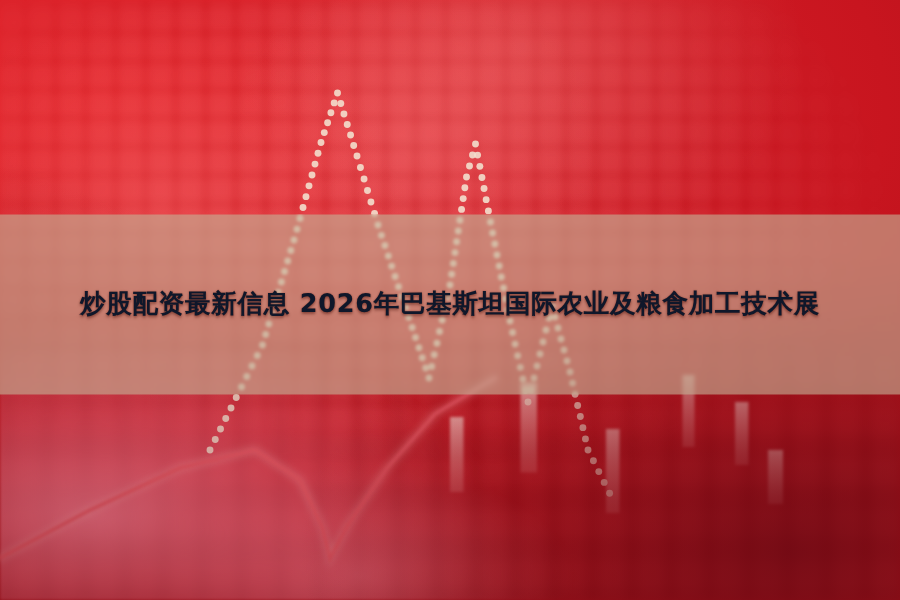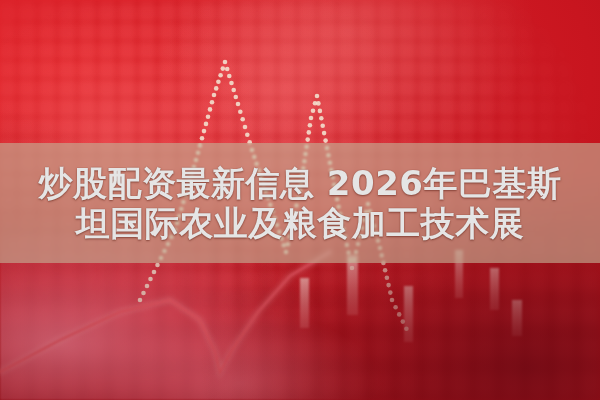--- a/index.html
+++ b/index.html
@@ -108,24 +108,24 @@
     align-items: center;
     justify-content: center;
     text-align: center;
     box-sizing: border-box;
     padding: 0 16px;
   }
 
   #title-text h1 {
     margin: 16px;
     font-family: "DejaVu Sans", "Liberation Sans", sans-serif;
-    font-size: 34px;
+    font-size: 17px;
     line-height: 40px;
     font-weight: 700;
-    color: #e5e5e5;
+    color: #0f172a;
     letter-spacing: 0.5px;
     text-shadow:
       0 1px 2px rgba(90,30,20,0.55),
       0 0 1px rgba(120,50,35,0.65);
   }
 </style>
 </head>
 <body>
 
 <div id="banner">

